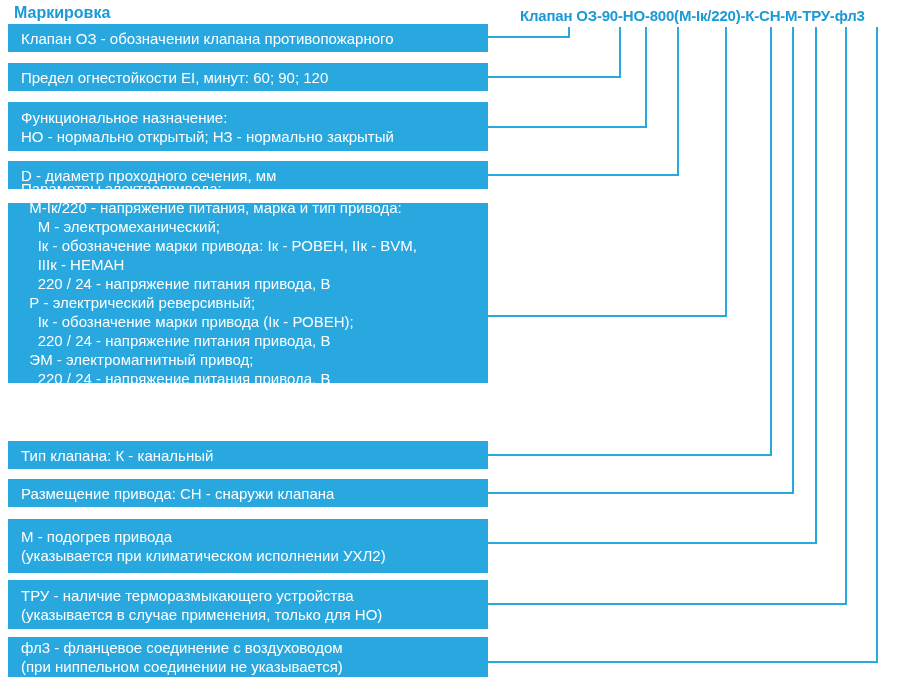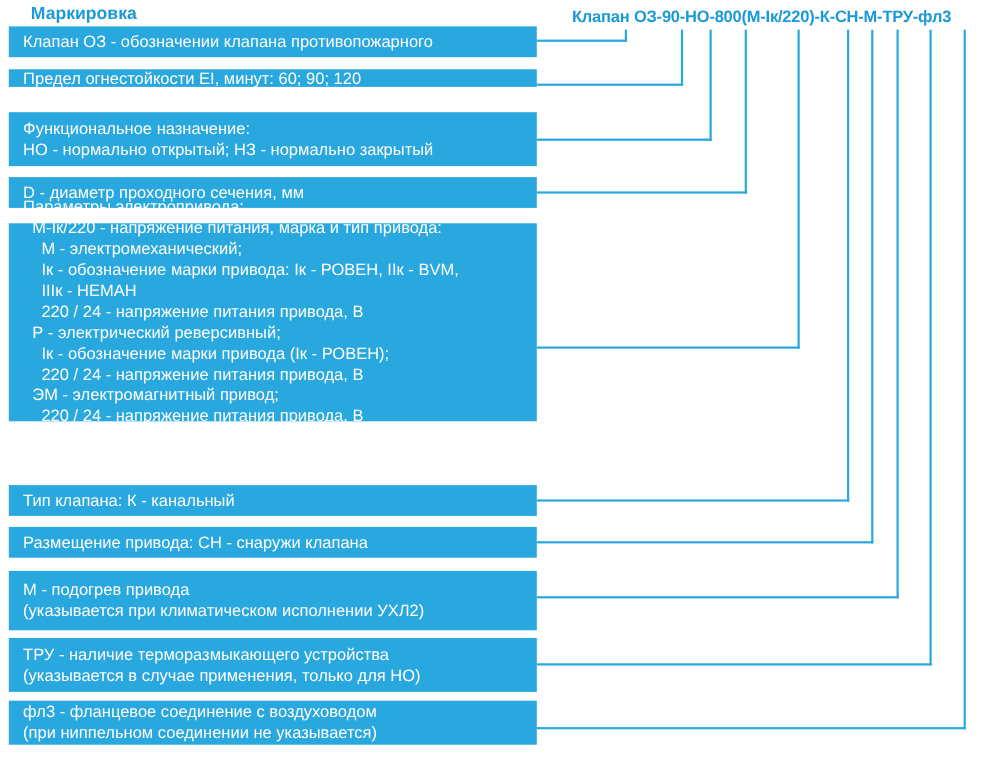--- a/index.html
+++ b/index.html
@@ -7,37 +7,37 @@
     --blue-text:#1a9ad6;
     --box-text:#ffffff;
   }
   html,body{margin:0;padding:0;background:#ffffff;}
   .canvas{
     position:relative;width:900px;height:695px;background:#ffffff;
     font-family:"Liberation Sans", sans-serif;overflow:hidden;
   }
   .title{
     position:absolute;left:14px;top:4px;
-    font-size:16px;font-weight:bold;color:var(--blue-text);margin-left:14px;
+    font-size:16px;font-weight:bold;color:var(--blue-text);
   }
   .formula{
     position:absolute;left:520px;top:7px;
     font-size:15px;font-weight:bold;color:var(--blue-text);
     white-space:nowrap;letter-spacing:-0.2px;text-align:center;
   }
   .box{
     position:absolute;left:8px;width:480px;box-sizing:border-box;
     background:var(--accent);color:var(--box-text);
     font-size:15px;line-height:19px;
     padding:0 8px 0 13px;
     display:flex;flex-direction:column;justify-content:center;
     white-space:pre-wrap;
   }
   .b1{top:24px;height:28px}
-  .b2{top:63px;height:16px}
+  .b2{top:63px;height:28px}
   .b3{top:102px;height:49px}
   .b4{top:161px;height:28px}
   .b5{top:203px;height:180px}
   .b6{top:441px;height:28px}
   .b7{top:479px;height:28px}
   .b8{top:519px;height:54px}
   .b9{top:580px;height:49px}
   .b10{top:637px;height:40px}
   .ln{position:absolute;background:var(--accent);}
   

